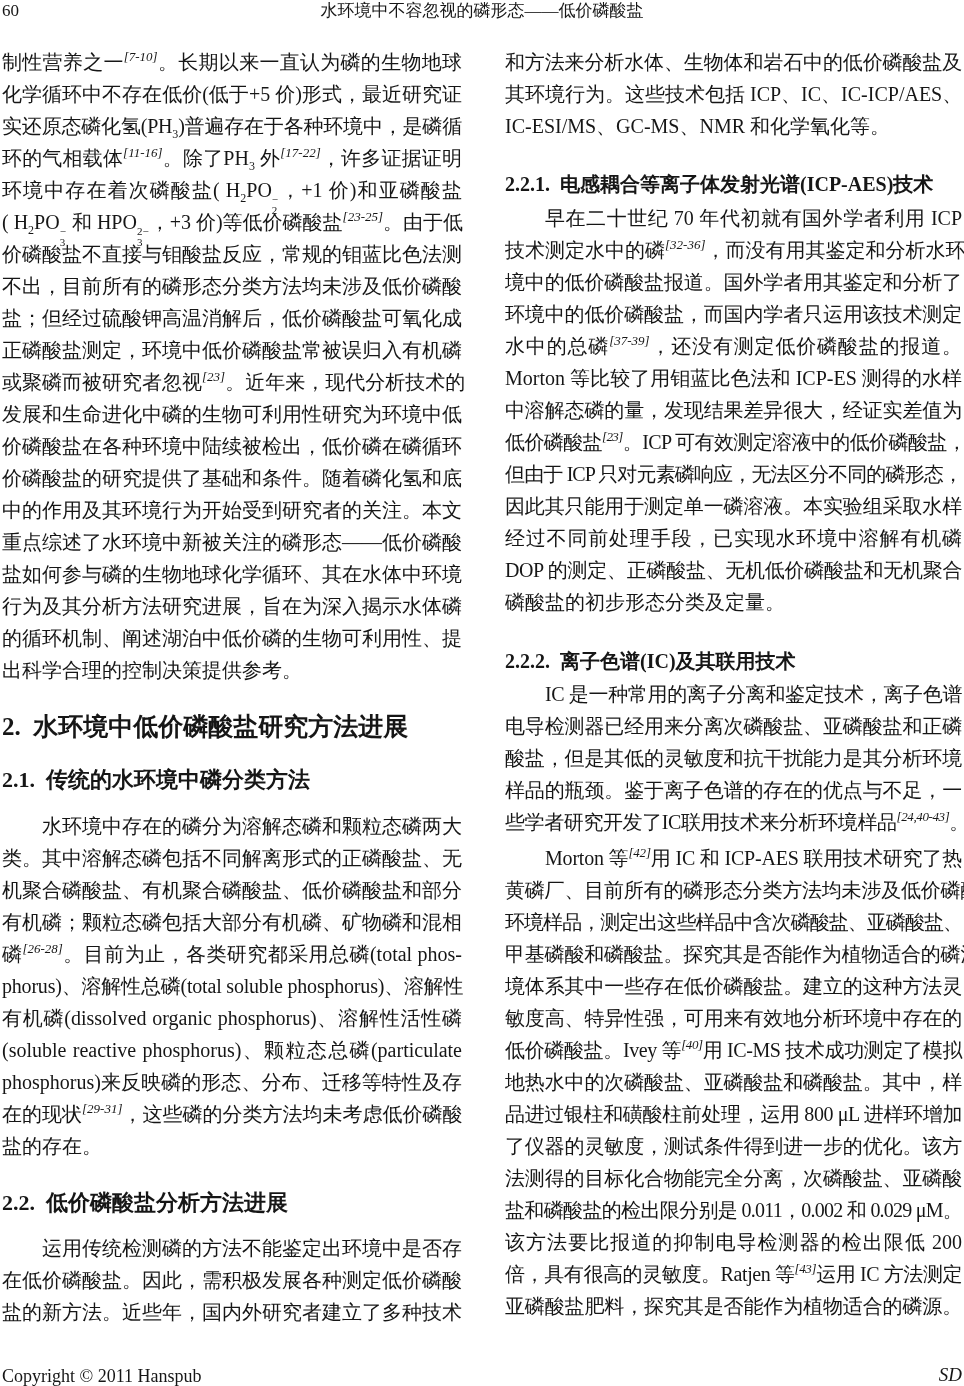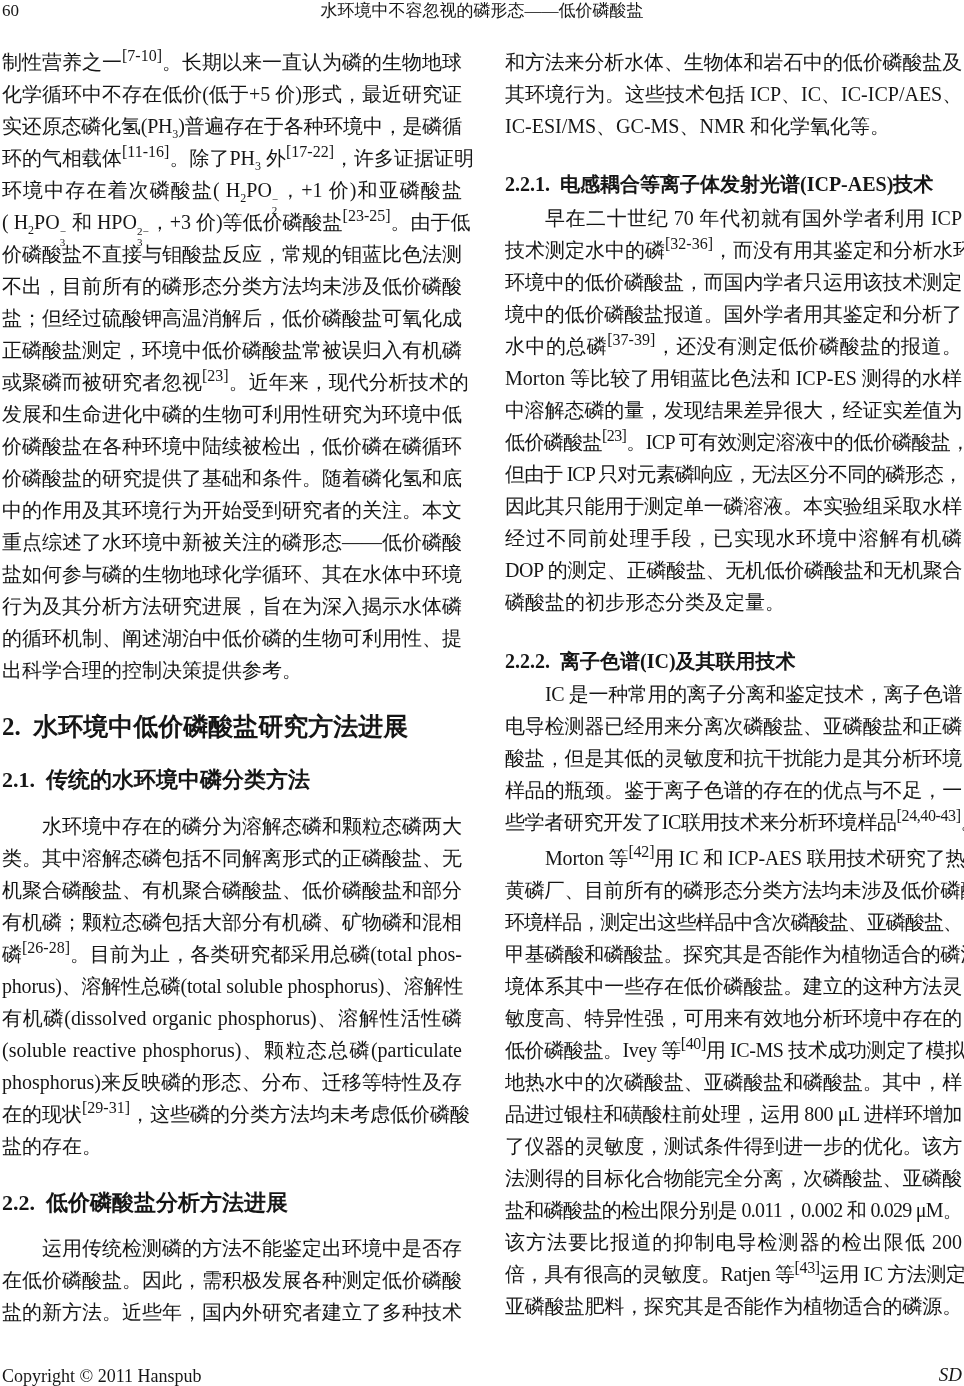--- a/index.html
+++ b/index.html
@@ -24,21 +24,21 @@
       line-height: 32px;
       font-size: 20px;
       white-space: nowrap;
       text-align: justify;
       text-align-last: justify;
       text-justify: inter-character;
       overflow: visible;
     }
     .para .ln.indent { padding-left: 40px; }
     .para .ln.last-left { text-align-last: left; }
-    .sup { font-size: 16px; position: relative; top: -8px; line-height: 0; }
+    .sup { font-size: 13px; position: relative; top: -8px; line-height: 0; font-style: italic; }
     .sub { font-size: 12px; position: relative; top: 5px; line-height: 0; }
     .stk {
       display: inline-flex;
       flex-direction: column;
       font-size: 11px;
       line-height: 11px;
       vertical-align: -6px;
       margin-right: 1px;
     }
     .stk span { display: block; text-align: left; }
@@ -120,22 +120,22 @@
       <div class="ln" style="letter-spacing: -0.2px;">和方法来分析水体、生物体和岩石中的低价磷酸盐及</div>
       <div class="ln">其环境行为。这些技术包括 ICP、IC、IC-ICP/AES、</div>
       <div class="ln last-left">IC-ESI/MS、GC-MS、NMR 和化学氧化等。</div>
     </div>
 
   <div class="abs colR h-subsub" style="top:168px;">2.2.1.  电感耦合等离子体发射光谱(ICP-AES)技术</div>
 
   <div class="abs colR para" style="top:202px;">
       <div class="ln indent">早在二十世纪 70 年代初就有国外学者利用 ICP</div>
       <div class="ln">技术测定水中的磷<span class="sup">[32-36]</span>，而没有用其鉴定和分析水环</div>
+      <div class="ln" style="letter-spacing: -0.2px;">境中的低价磷酸盐报道。国外学者用其鉴定和分析了</div>
       <div class="ln" style="letter-spacing: -0.2px;">环境中的低价磷酸盐，而国内学者只运用该技术测定</div>
-      <div class="ln" style="letter-spacing: -0.2px;">境中的低价磷酸盐报道。国外学者用其鉴定和分析了</div>
       <div class="ln">水中的总磷<span class="sup">[37-39]</span>，还没有测定低价磷酸盐的报道。</div>
       <div class="ln">Morton 等比较了用钼蓝比色法和 ICP-ES 测得的水样</div>
       <div class="ln" style="letter-spacing: -0.2px;">中溶解态磷的量，发现结果差异很大，经证实差值为</div>
       <div class="ln" style="letter-spacing: -0.6px;">低价磷酸盐<span class="sup">[23]</span>。ICP 可有效测定溶液中的低价磷酸盐，</div>
       <div class="ln" style="letter-spacing: -1px;">但由于 ICP 只对元素磷响应，无法区分不同的磷形态，</div>
       <div class="ln" style="letter-spacing: -0.2px;">因此其只能用于测定单一磷溶液。本实验组采取水样</div>
       <div class="ln">经过不同前处理手段，已实现水环境中溶解有机磷</div>
       <div class="ln" style="letter-spacing: -0.4px;">DOP 的测定、正磷酸盐、无机低价磷酸盐和无机聚合</div>
       <div class="ln last-left">磷酸盐的初步形态分类及定量。</div>
     </div>

